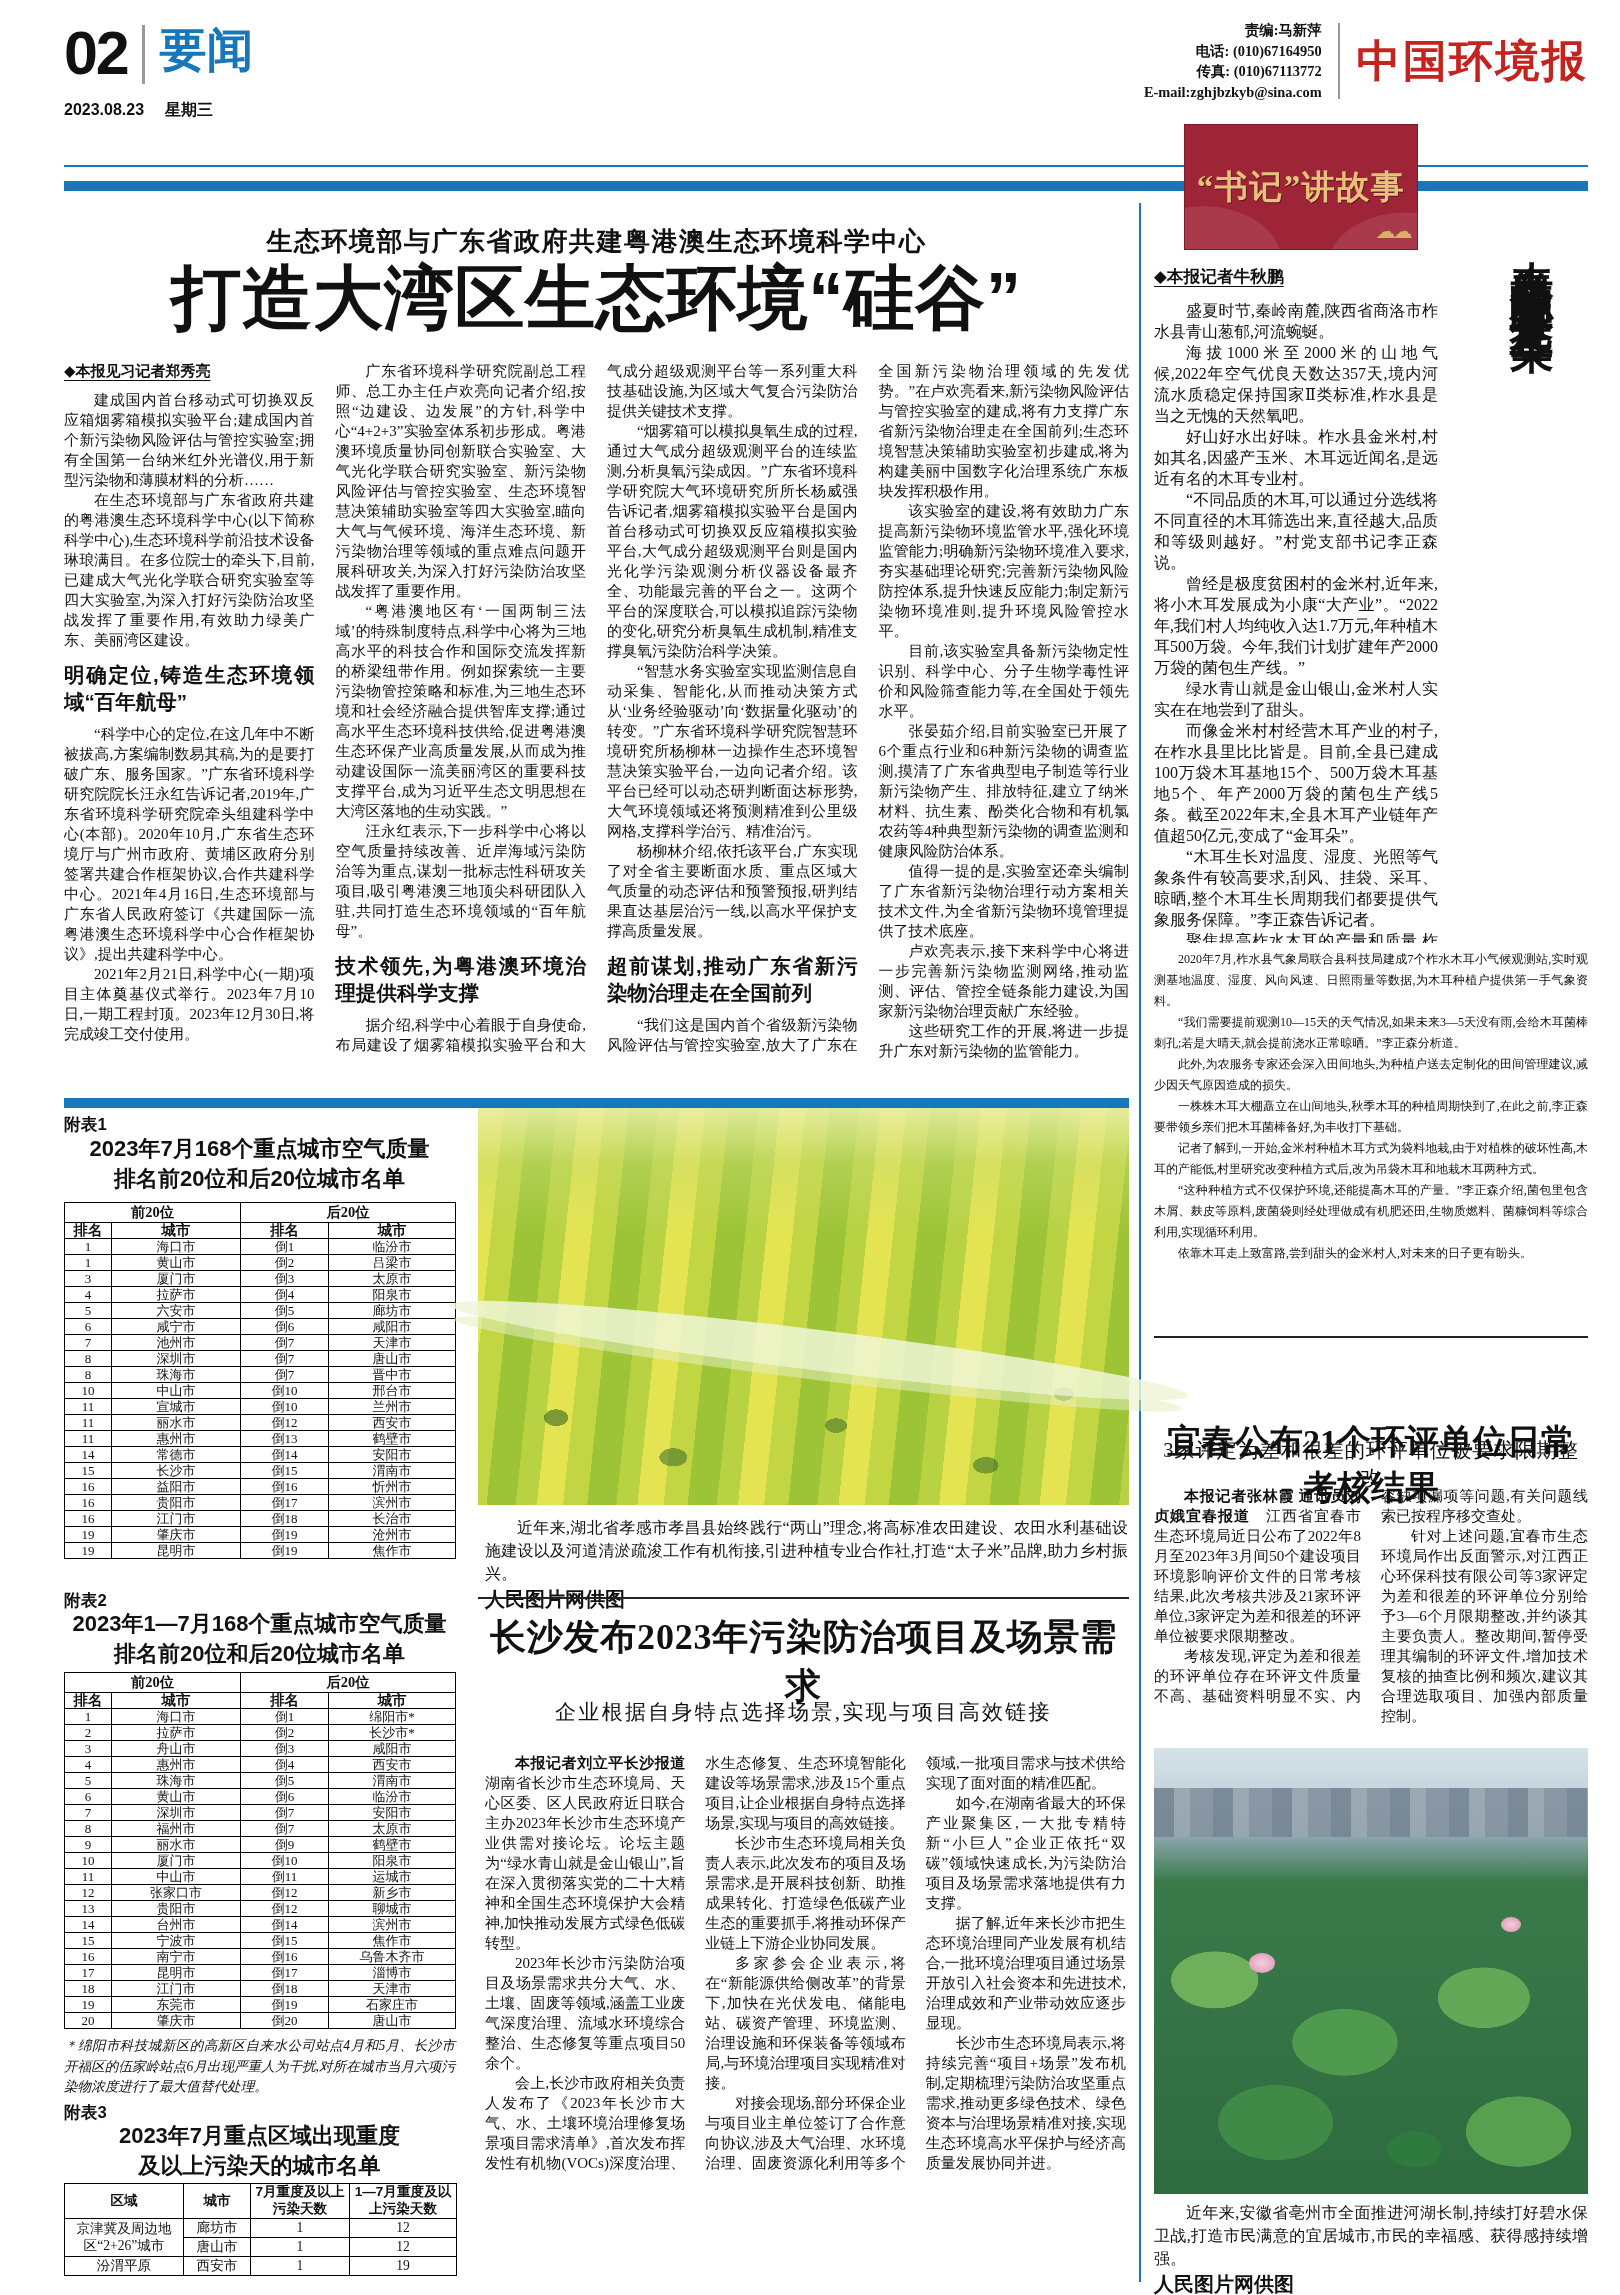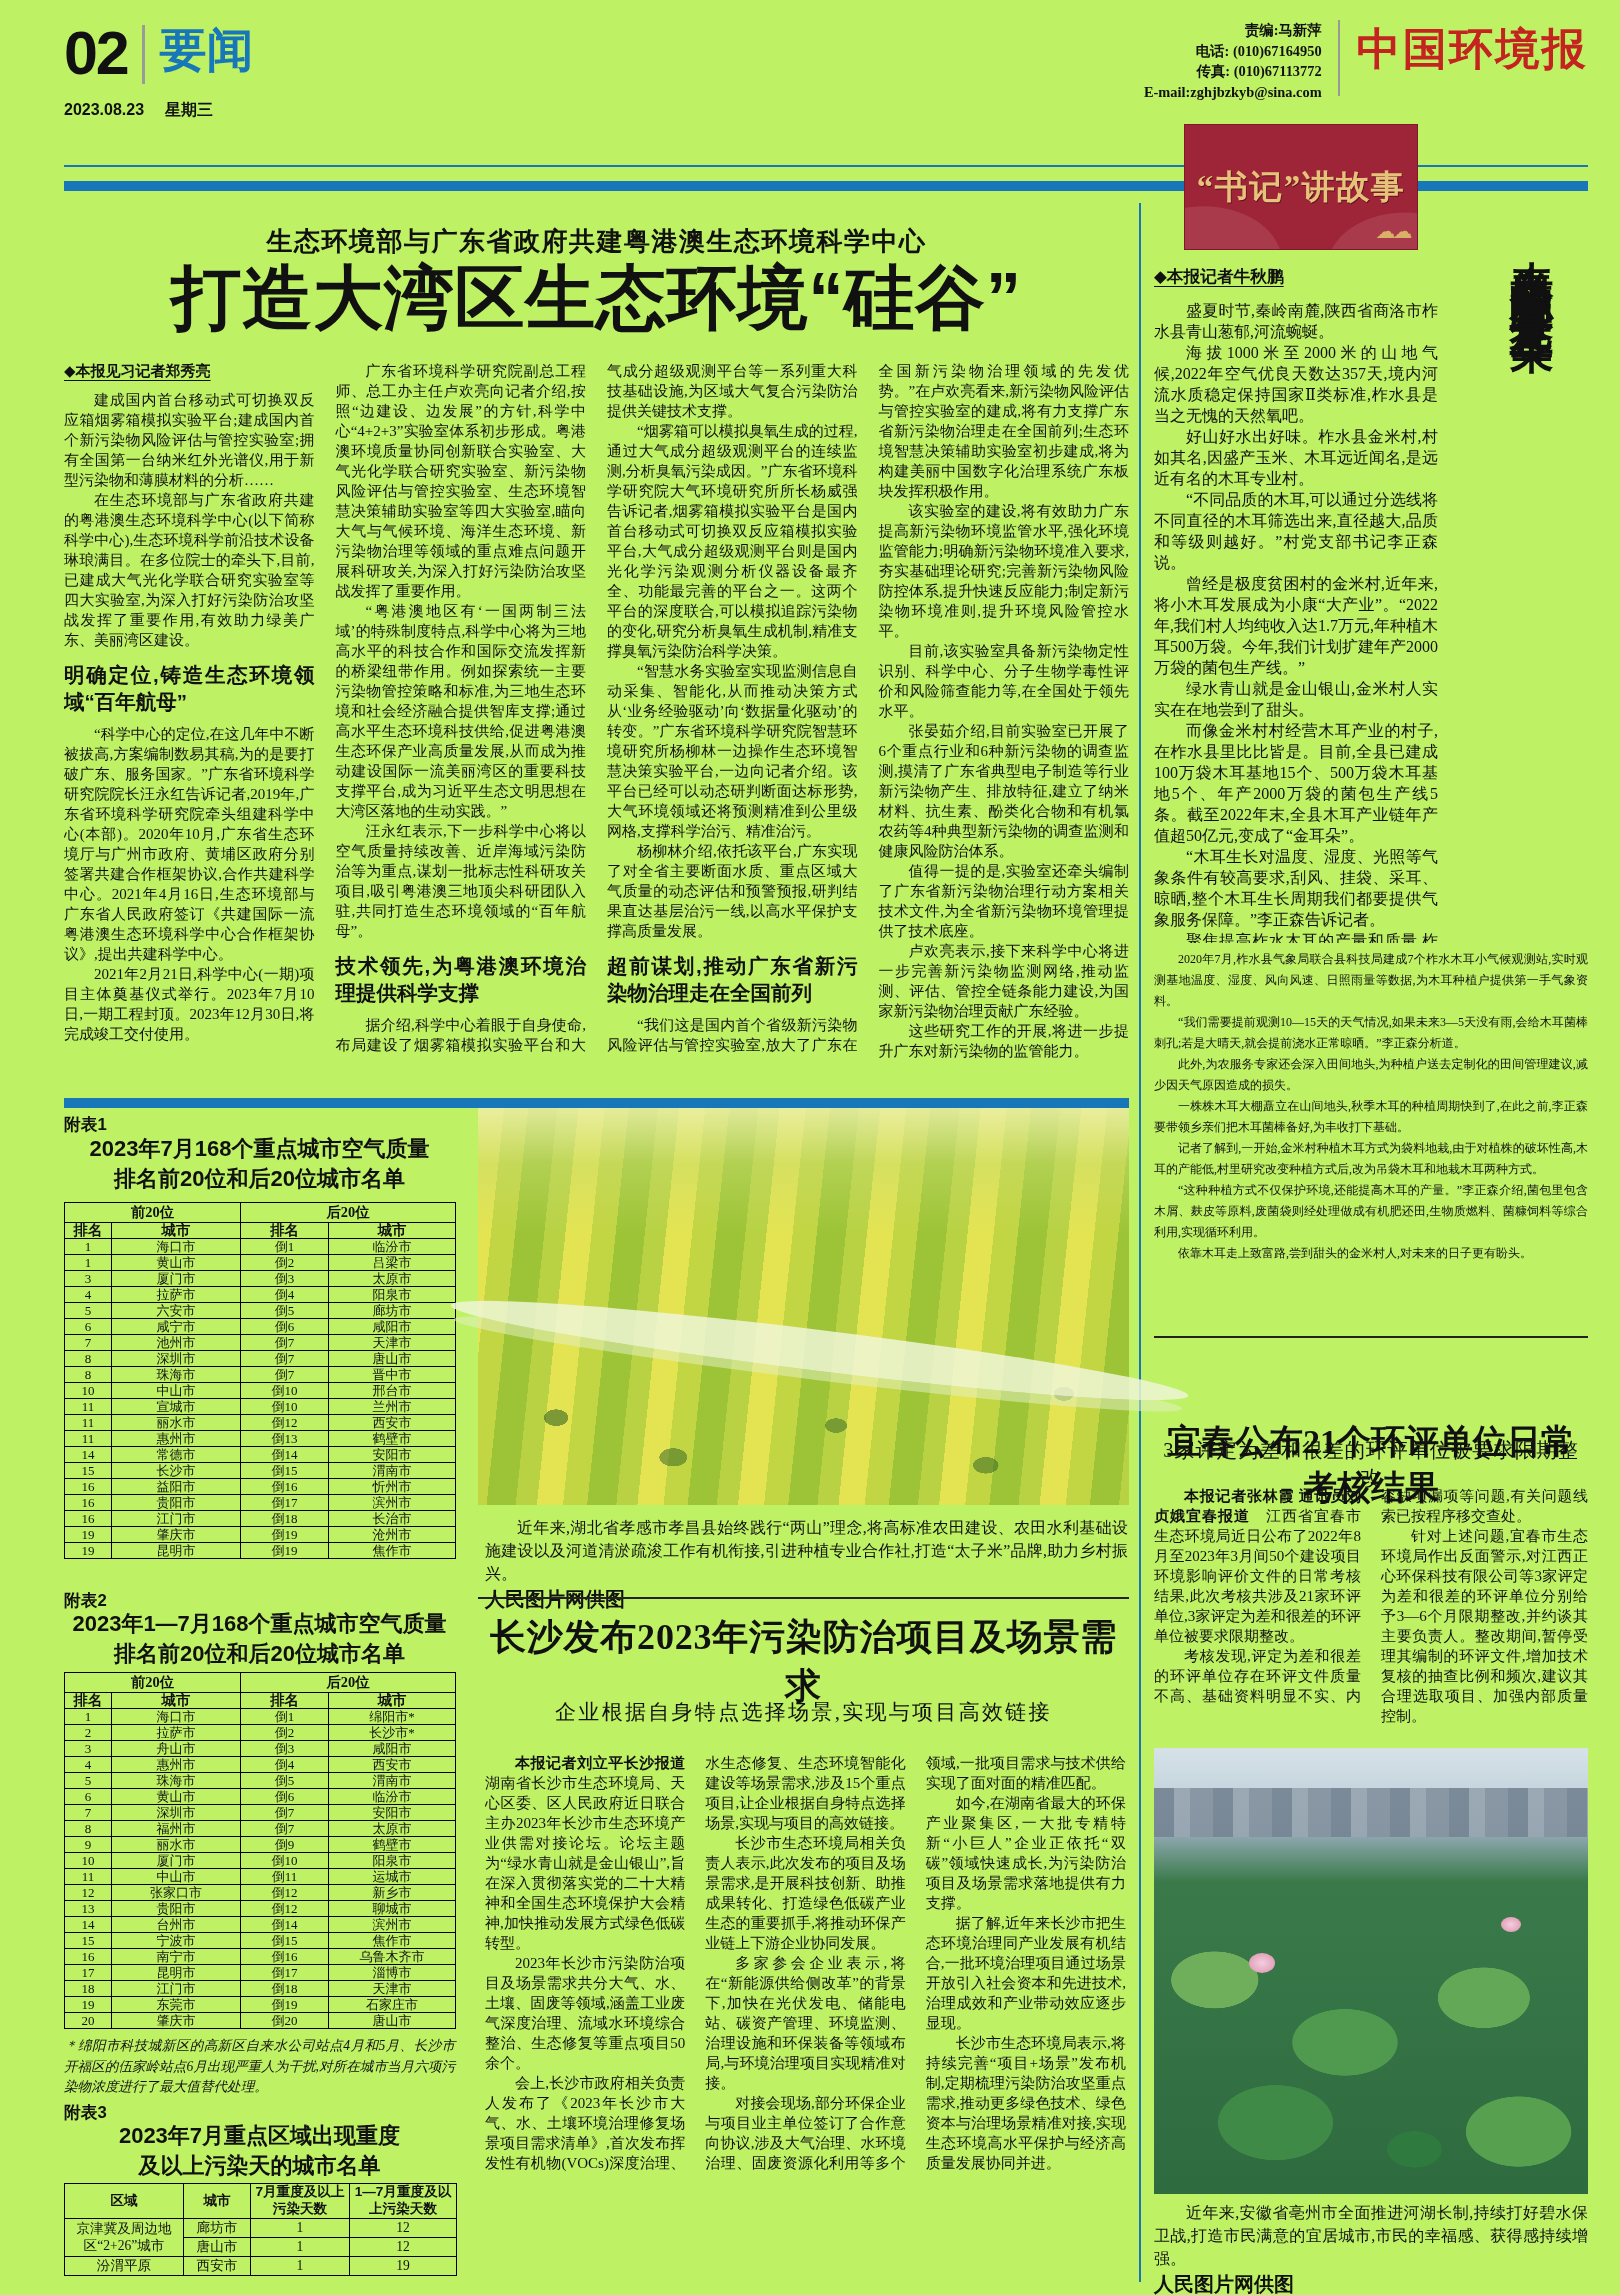--- a/index.html
+++ b/index.html
@@ -1,26 +1,26 @@
 <!DOCTYPE html>
 <html style="font-size:12px"><head>
 <meta charset="utf-8">
 <style>
   html,body{margin:0;padding:0;background:#888;}
-  #page{position:relative;width:1621px;height:2295px;background:#bef264;margin:0 auto;
+  #page{position:relative;width:1621px;height:2295px;background:#ffffff;margin:0 auto;
         font-family:"Liberation Serif","DejaVu Serif",serif;color:#111;overflow:hidden;}
   .abs{position:absolute;}
   
   .hdr-left{left:64px;top:23px;display:flex;align-items:flex-start;}
   .pagenum{font-family:"Liberation Sans","DejaVu Sans",sans-serif;font-weight:900;font-size:61px;line-height:1;letter-spacing:-2.3px;}
   .hdr-sep{width:2.3px;height:59px;background:#9a9a9a;margin:1.5px 15px 0 15px;}
   .section-name{font-weight:900;font-size:47px;line-height:1.15;color:#1877b8;}
   .dateline{left:64px;top:100px;font-family:"Liberation Sans","DejaVu Sans",sans-serif;font-weight:bold;font-size:16px;}
   .dateline span{margin-right:21px;}
-  .hdr-right{right:33px;top:20px;display:flex;align-items:flex-start;gap:16.7px;}
+  .hdr-right{right:33px;top:20px;display:flex;align-items:center;gap:16.7px;}
   .contact{text-align:right;font-weight:bold;font-size:14.4px;line-height:20.5px;}
   .mast-sep{width:1.5px;height:76px;background:#999;}
   .masthead{font-weight:900;font-size:44px;letter-spacing:2.3px;color:#c42420;}
   .rule-thin{left:64px;top:165px;width:1524px;height:1.5px;background:#1877b8;}
   .rule-thick{left:64px;top:181px;width:1524px;height:10px;background:#1877b8;}
   .v-divider{left:1139px;top:203px;width:2.3px;height:2079px;background:#1877b8;}
   
   .kicker{left:64px;top:224px;width:1065px;text-align:center;font-weight:bold;font-size:26px;letter-spacing:1.5px;}
   .headline{left:64px;top:258px;width:1065px;text-align:center;font-family:"Liberation Sans","DejaVu Sans",sans-serif;
             font-weight:900;font-size:70px;line-height:1.15;letter-spacing:0.8px;}

